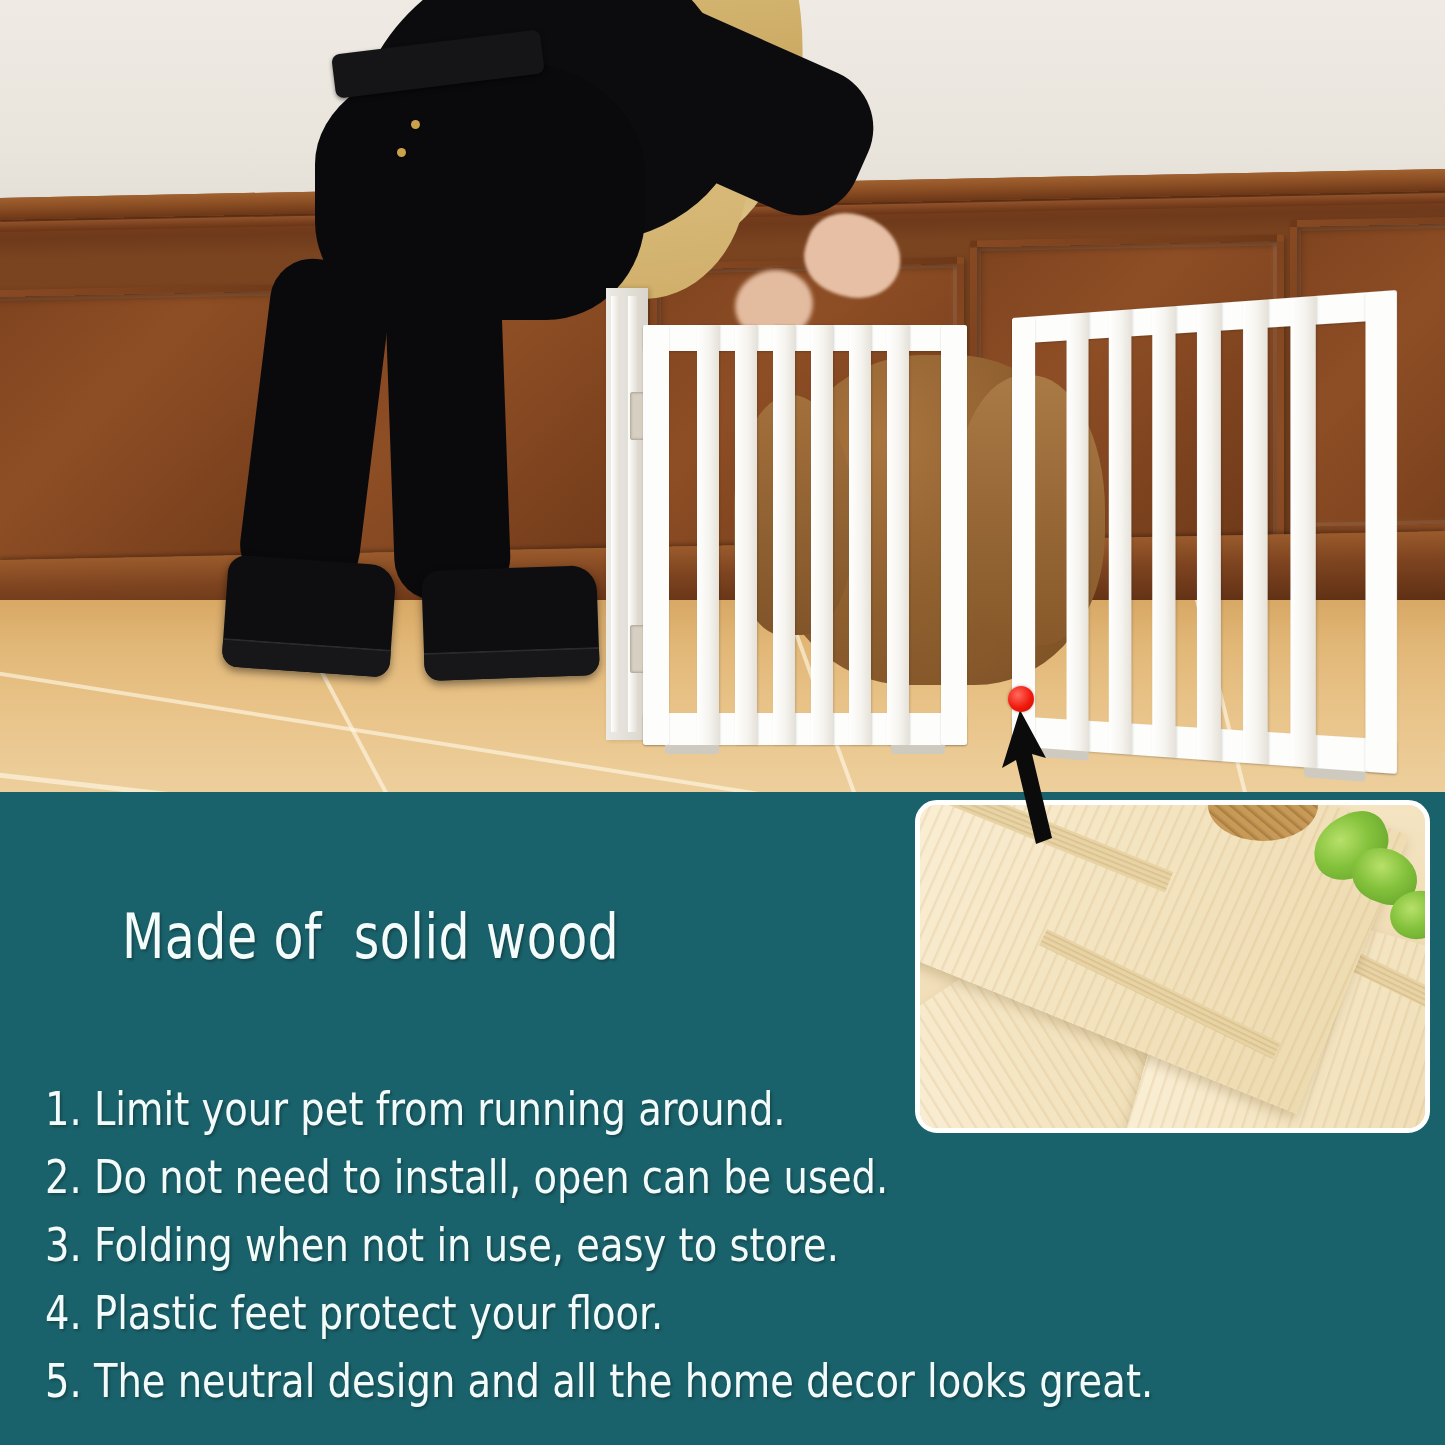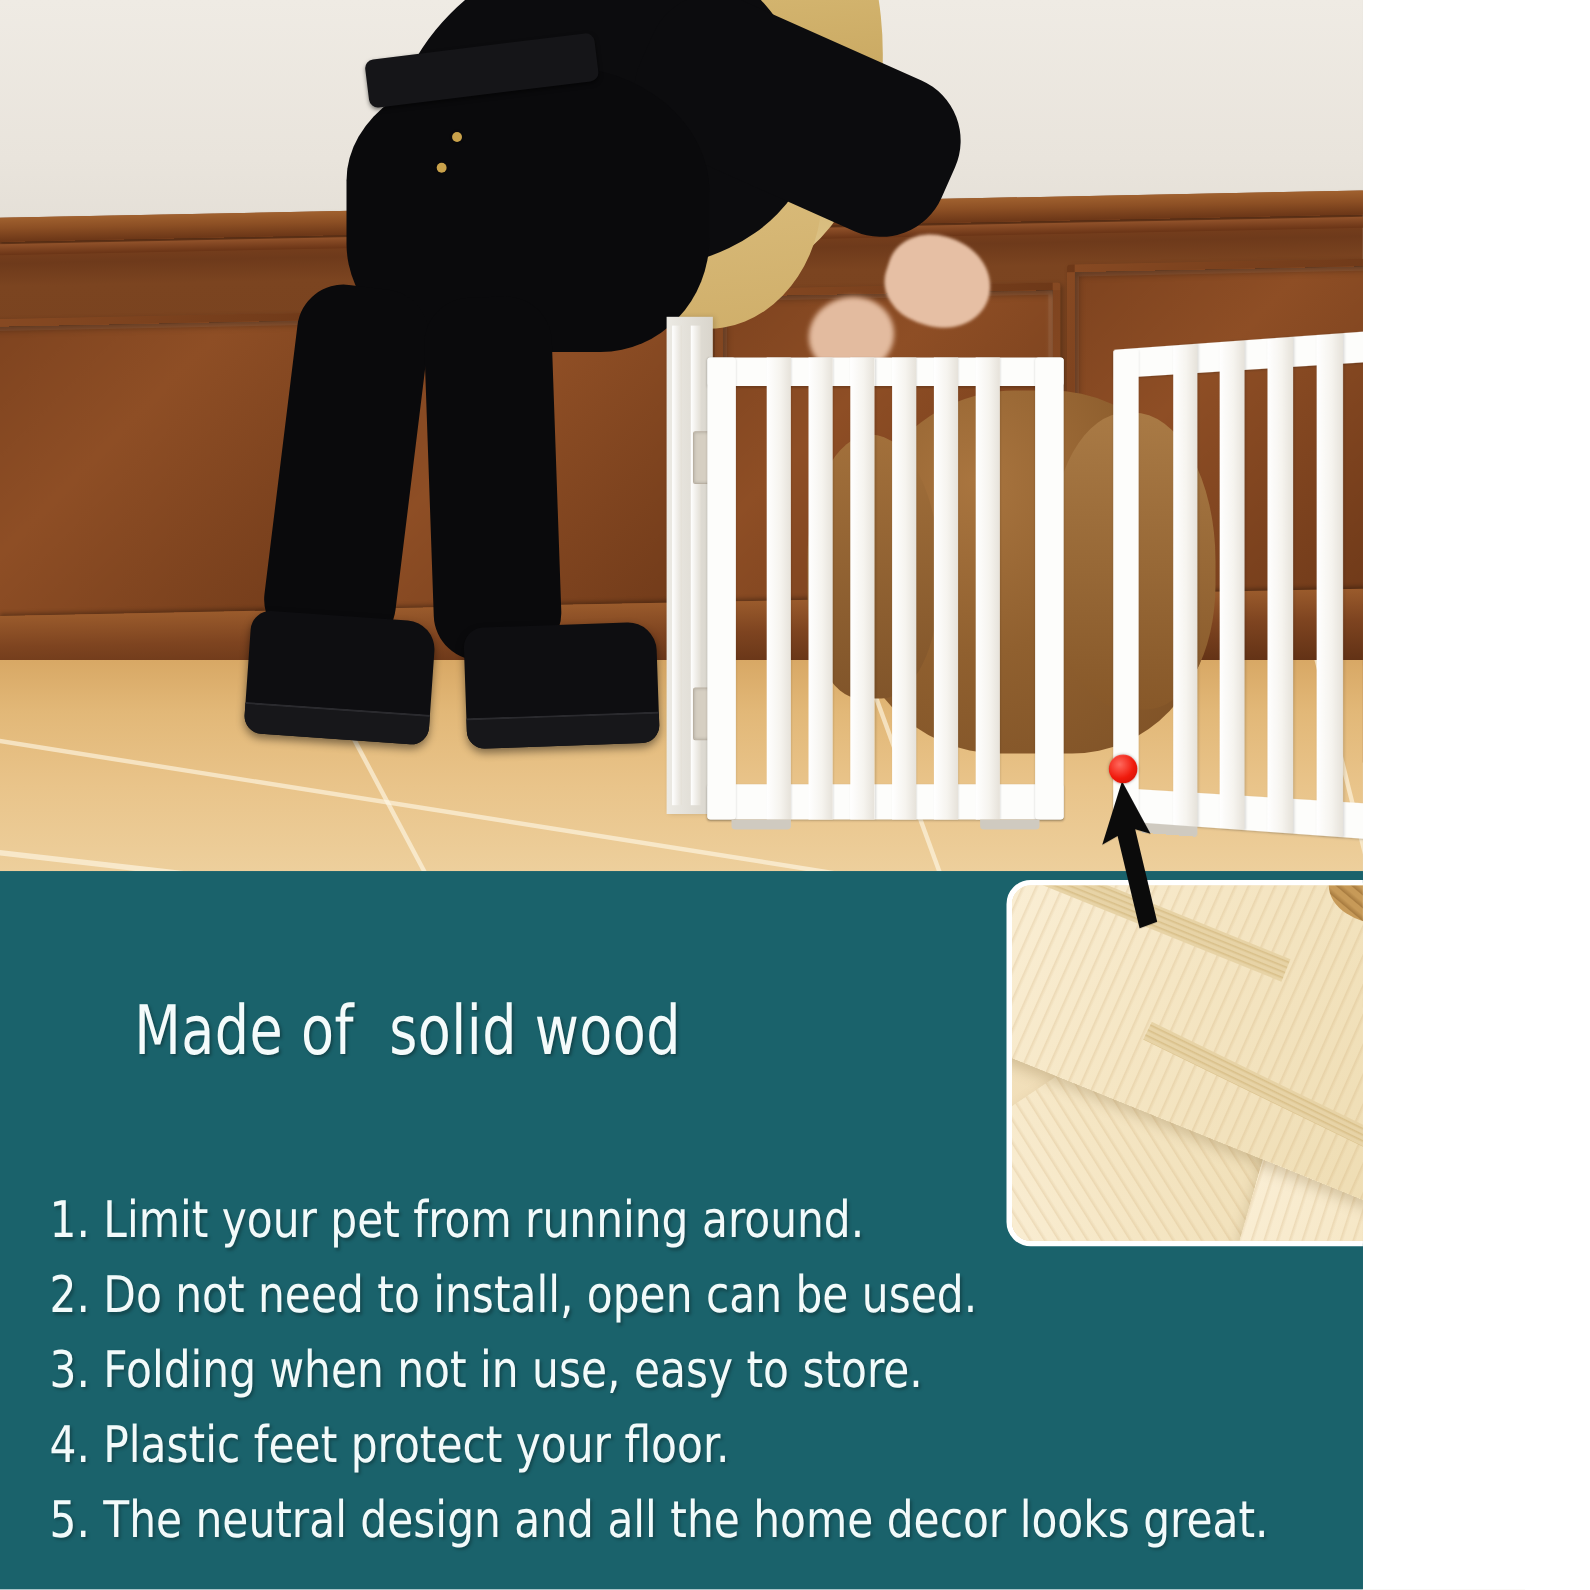--- a/index.html
+++ b/index.html
@@ -1,20 +1,20 @@
 <!DOCTYPE html>
 <html><head>
 <meta charset="utf-8">
 <style>
   html,body{margin:0;padding:0;background:#fff;}
   body{font-family:"Liberation Sans",sans-serif;}
 
   #page{
     position:relative;
-    width:1239px;height:1445px;
+    width:1445px;height:1445px;
     overflow:hidden;
     background:#1a626b;
   }
 
   
   .photo{
     position:absolute;left:0;top:0;width:1445px;height:792px;
     overflow:hidden;
     background:#efe9e0;
   }

